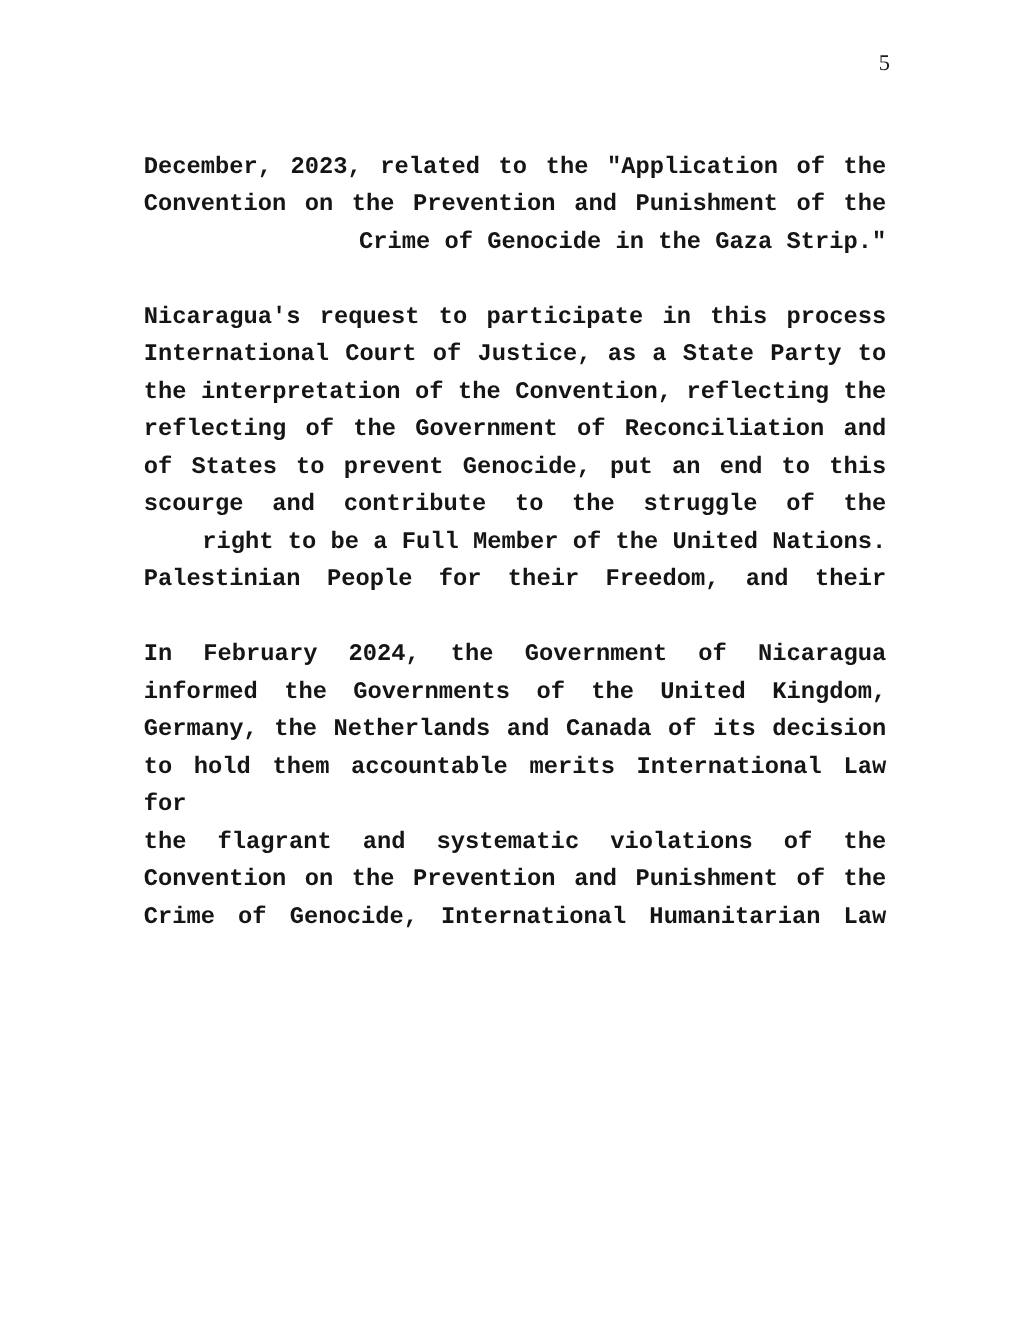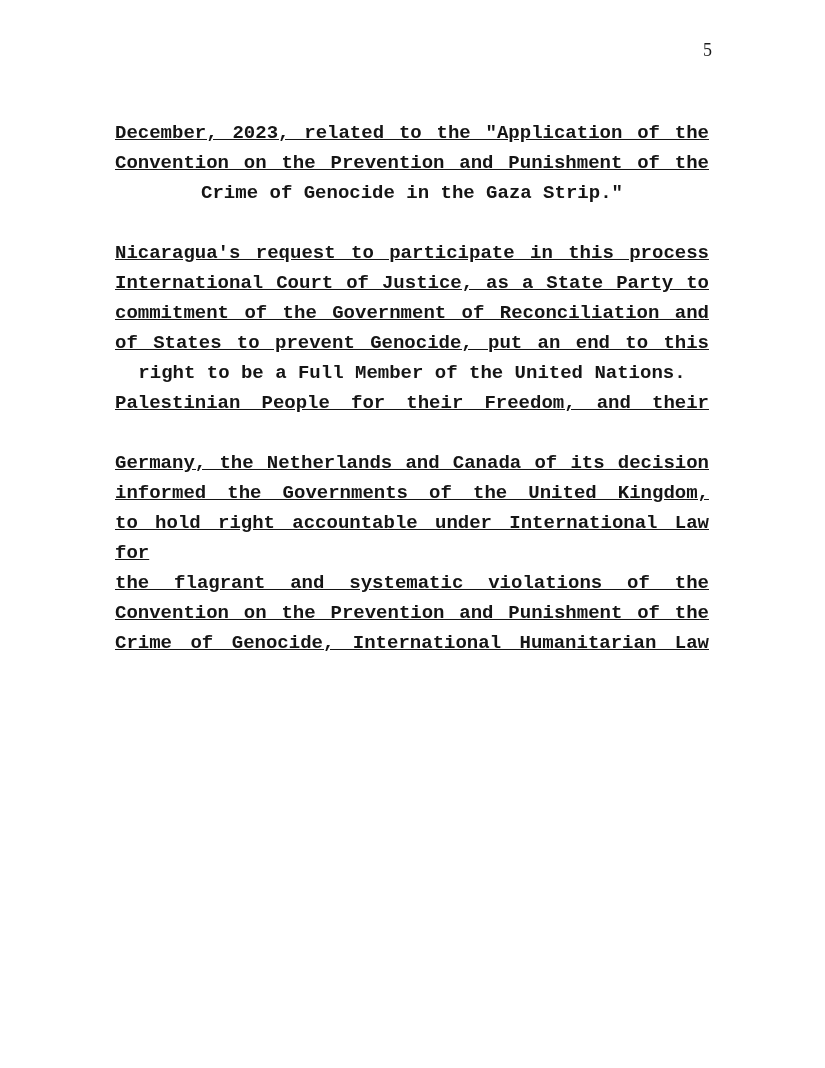--- a/index.html
+++ b/index.html
@@ -35,49 +35,51 @@
   .paragraph:last-child {
     margin-bottom: 0;
   }
   .text-line {
     font-family: "Liberation Mono", monospace;
     font-weight: bold;
     font-size: 19px;
     line-height: 30px;
     color: #151515;
     white-space: normal;
-    text-align: center;
+    text-align: right;
   }
   .text-line.just {
     text-align: justify;
     text-align-last: justify;
-    text-decoration: underline;
   }
 </style>
 </head>
 <body>
 
 <div class="page">
   <span class="page-number">5</span>
   <div class="doc-body">
       <div class="paragraph">
         <div class="text-line just">December, 2023, related to the "Application of the</div>
         <div class="text-line just">Convention on the Prevention and Punishment of the</div>
         <div class="text-line">Crime of Genocide in the Gaza Strip."</div>
       </div>
       <div class="paragraph">
         <div class="text-line just">Nicaragua's request to participate in this process</div>
         <div class="text-line just">International Court of Justice, as a State Party to</div>
-        <div class="text-line just">commitment of the Government of Reconciliation and</div>
+        <div class="text-line just">the interpretation of the Convention, reflecting the</div>
+        <div class="text-line just">reflecting of the Government of Reconciliation and</div>
         <div class="text-line just">of States to prevent Genocide, put an end to this</div>
+        <div class="text-line just">scourge and contribute to the struggle of the</div>
         <div class="text-line">right to be a Full Member of the United Nations.</div>
         <div class="text-line just">Palestinian People for their Freedom, and their</div>
       </div>
       <div class="paragraph">
+        <div class="text-line just">In February 2024, the Government of Nicaragua</div>
+        <div class="text-line just">informed the Governments of the United Kingdom,</div>
         <div class="text-line just">Germany, the Netherlands and Canada of its decision</div>
-        <div class="text-line just">informed the Governments of the United Kingdom,</div>
-        <div class="text-line just">to hold right accountable under International Law for</div>
+        <div class="text-line just">to hold them accountable merits International Law for</div>
         <div class="text-line just">the flagrant and systematic violations of the</div>
         <div class="text-line just">Convention on the Prevention and Punishment of the</div>
         <div class="text-line just">Crime of Genocide, International Humanitarian Law</div>
       </div>
     </div>
 </div>
 
 </body></html>

